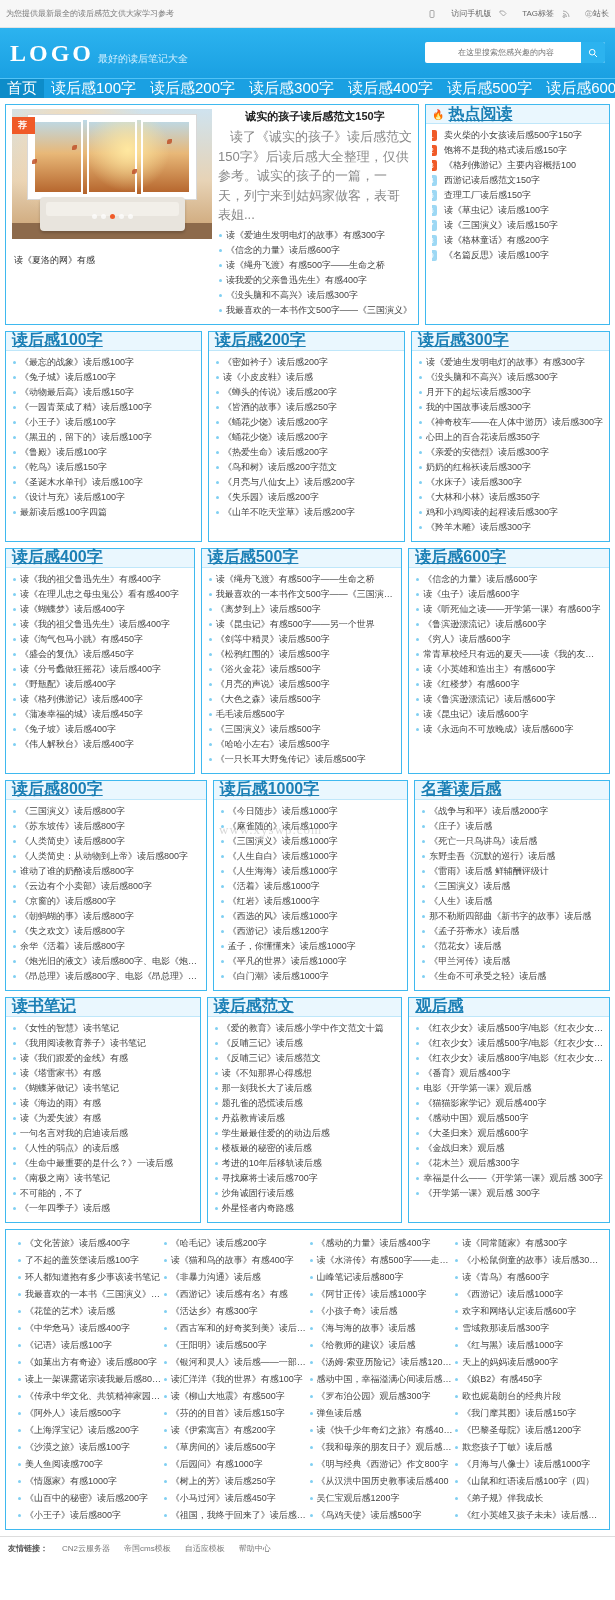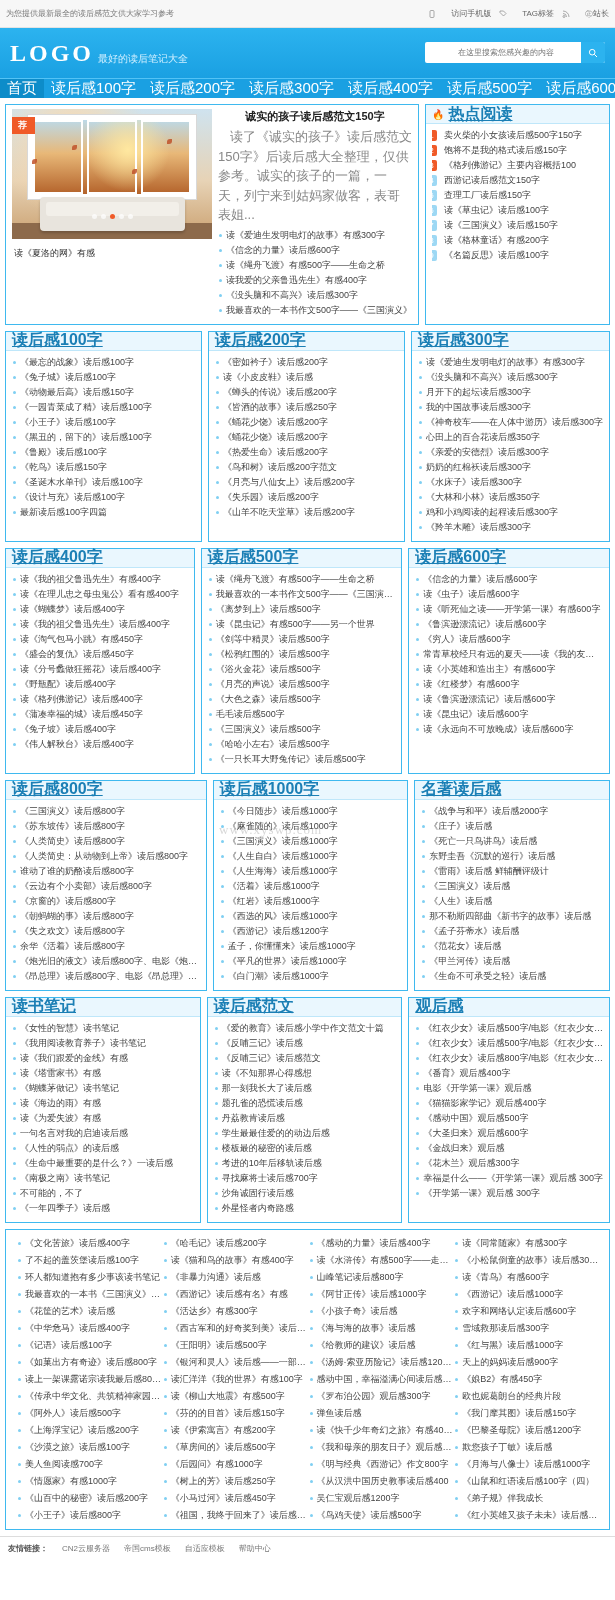--- a/index.html
+++ b/index.html
@@ -185,21 +185,21 @@
   .fimg .dots {
     position: absolute; bottom: 20px; left: 0; width: 100%;
     display: flex; justify-content: center; gap: 4px;
   }
   .fimg .dots i {
     width: 5px; height: 5px; border-radius: 50%; background: rgba(255,255,255,.7);
     display: block;
   }
   .fimg .dots i.on { background: #f05a28; }
   .fcap {
-    font-size: 9px; color: #333; padding: 8px 2px 0;
+    font-size: 9px; color: #333; padding: 15px 2px 0;
   }
   .feature-text { flex: 1; }
   .feature-text h2 {
     font-size: 11px; color: #222; text-align: center; margin-bottom: 3px; font-weight: bold;
   }
   .feature-text p {
     font-size: 13px; color: #888; line-height: 1.5; text-indent: 12px;
   }
   .feature-list { margin-top: 3px; }
 

